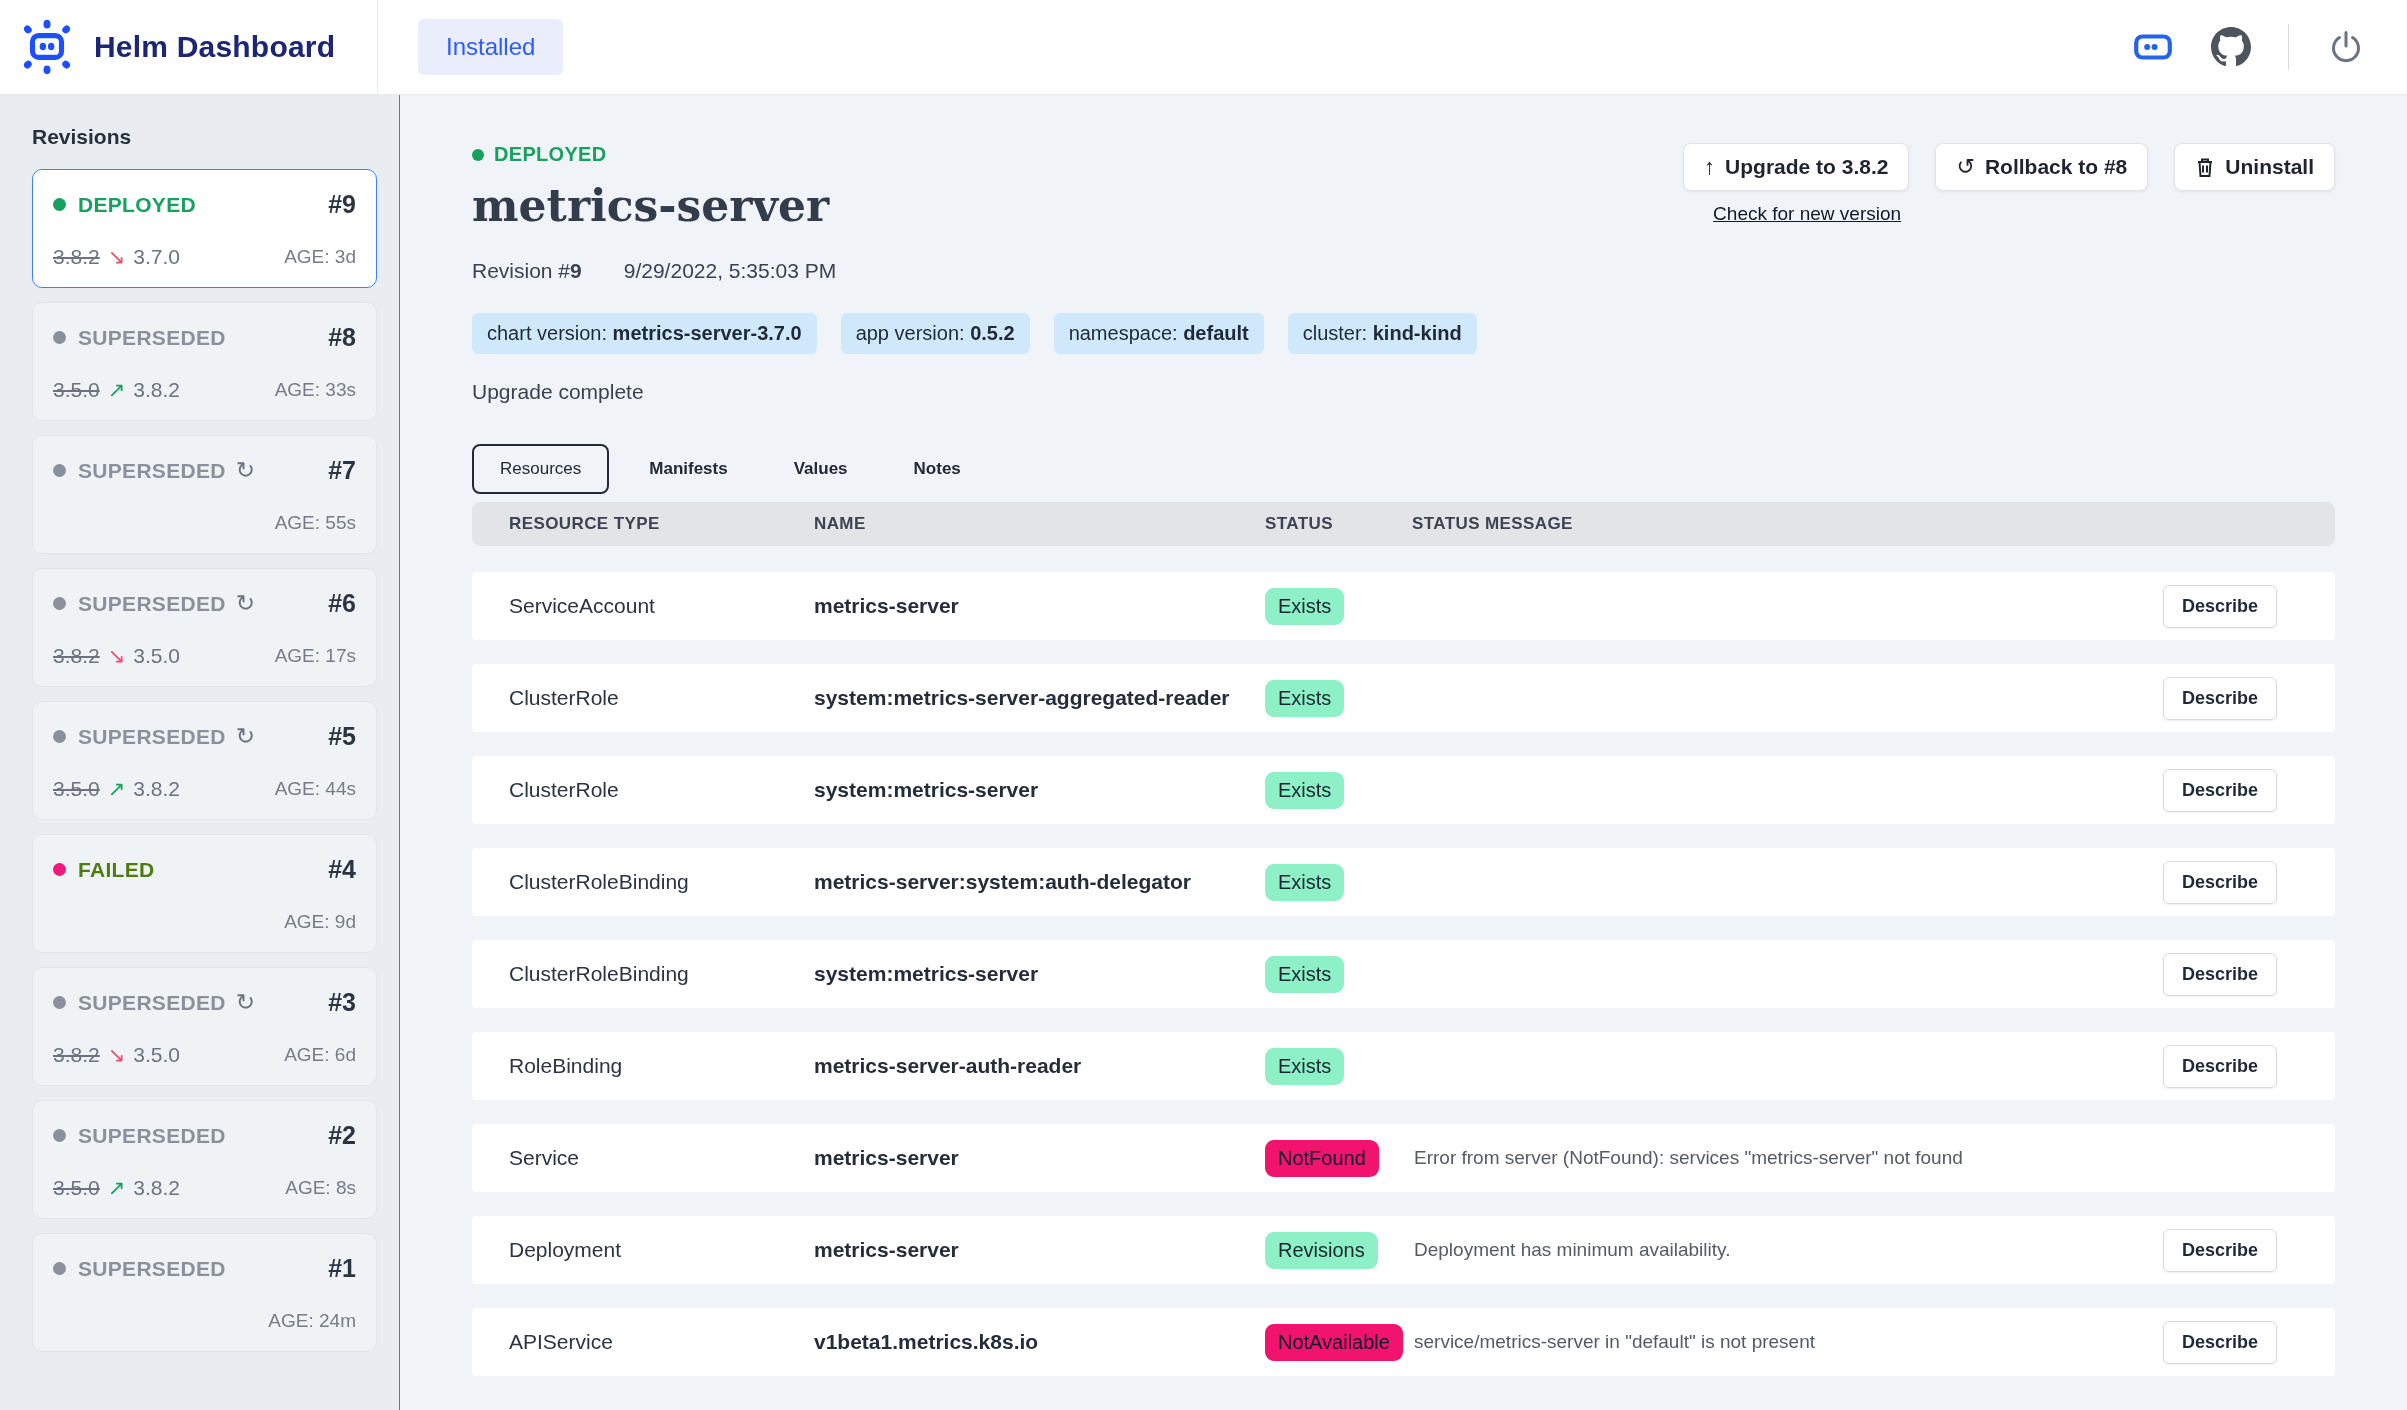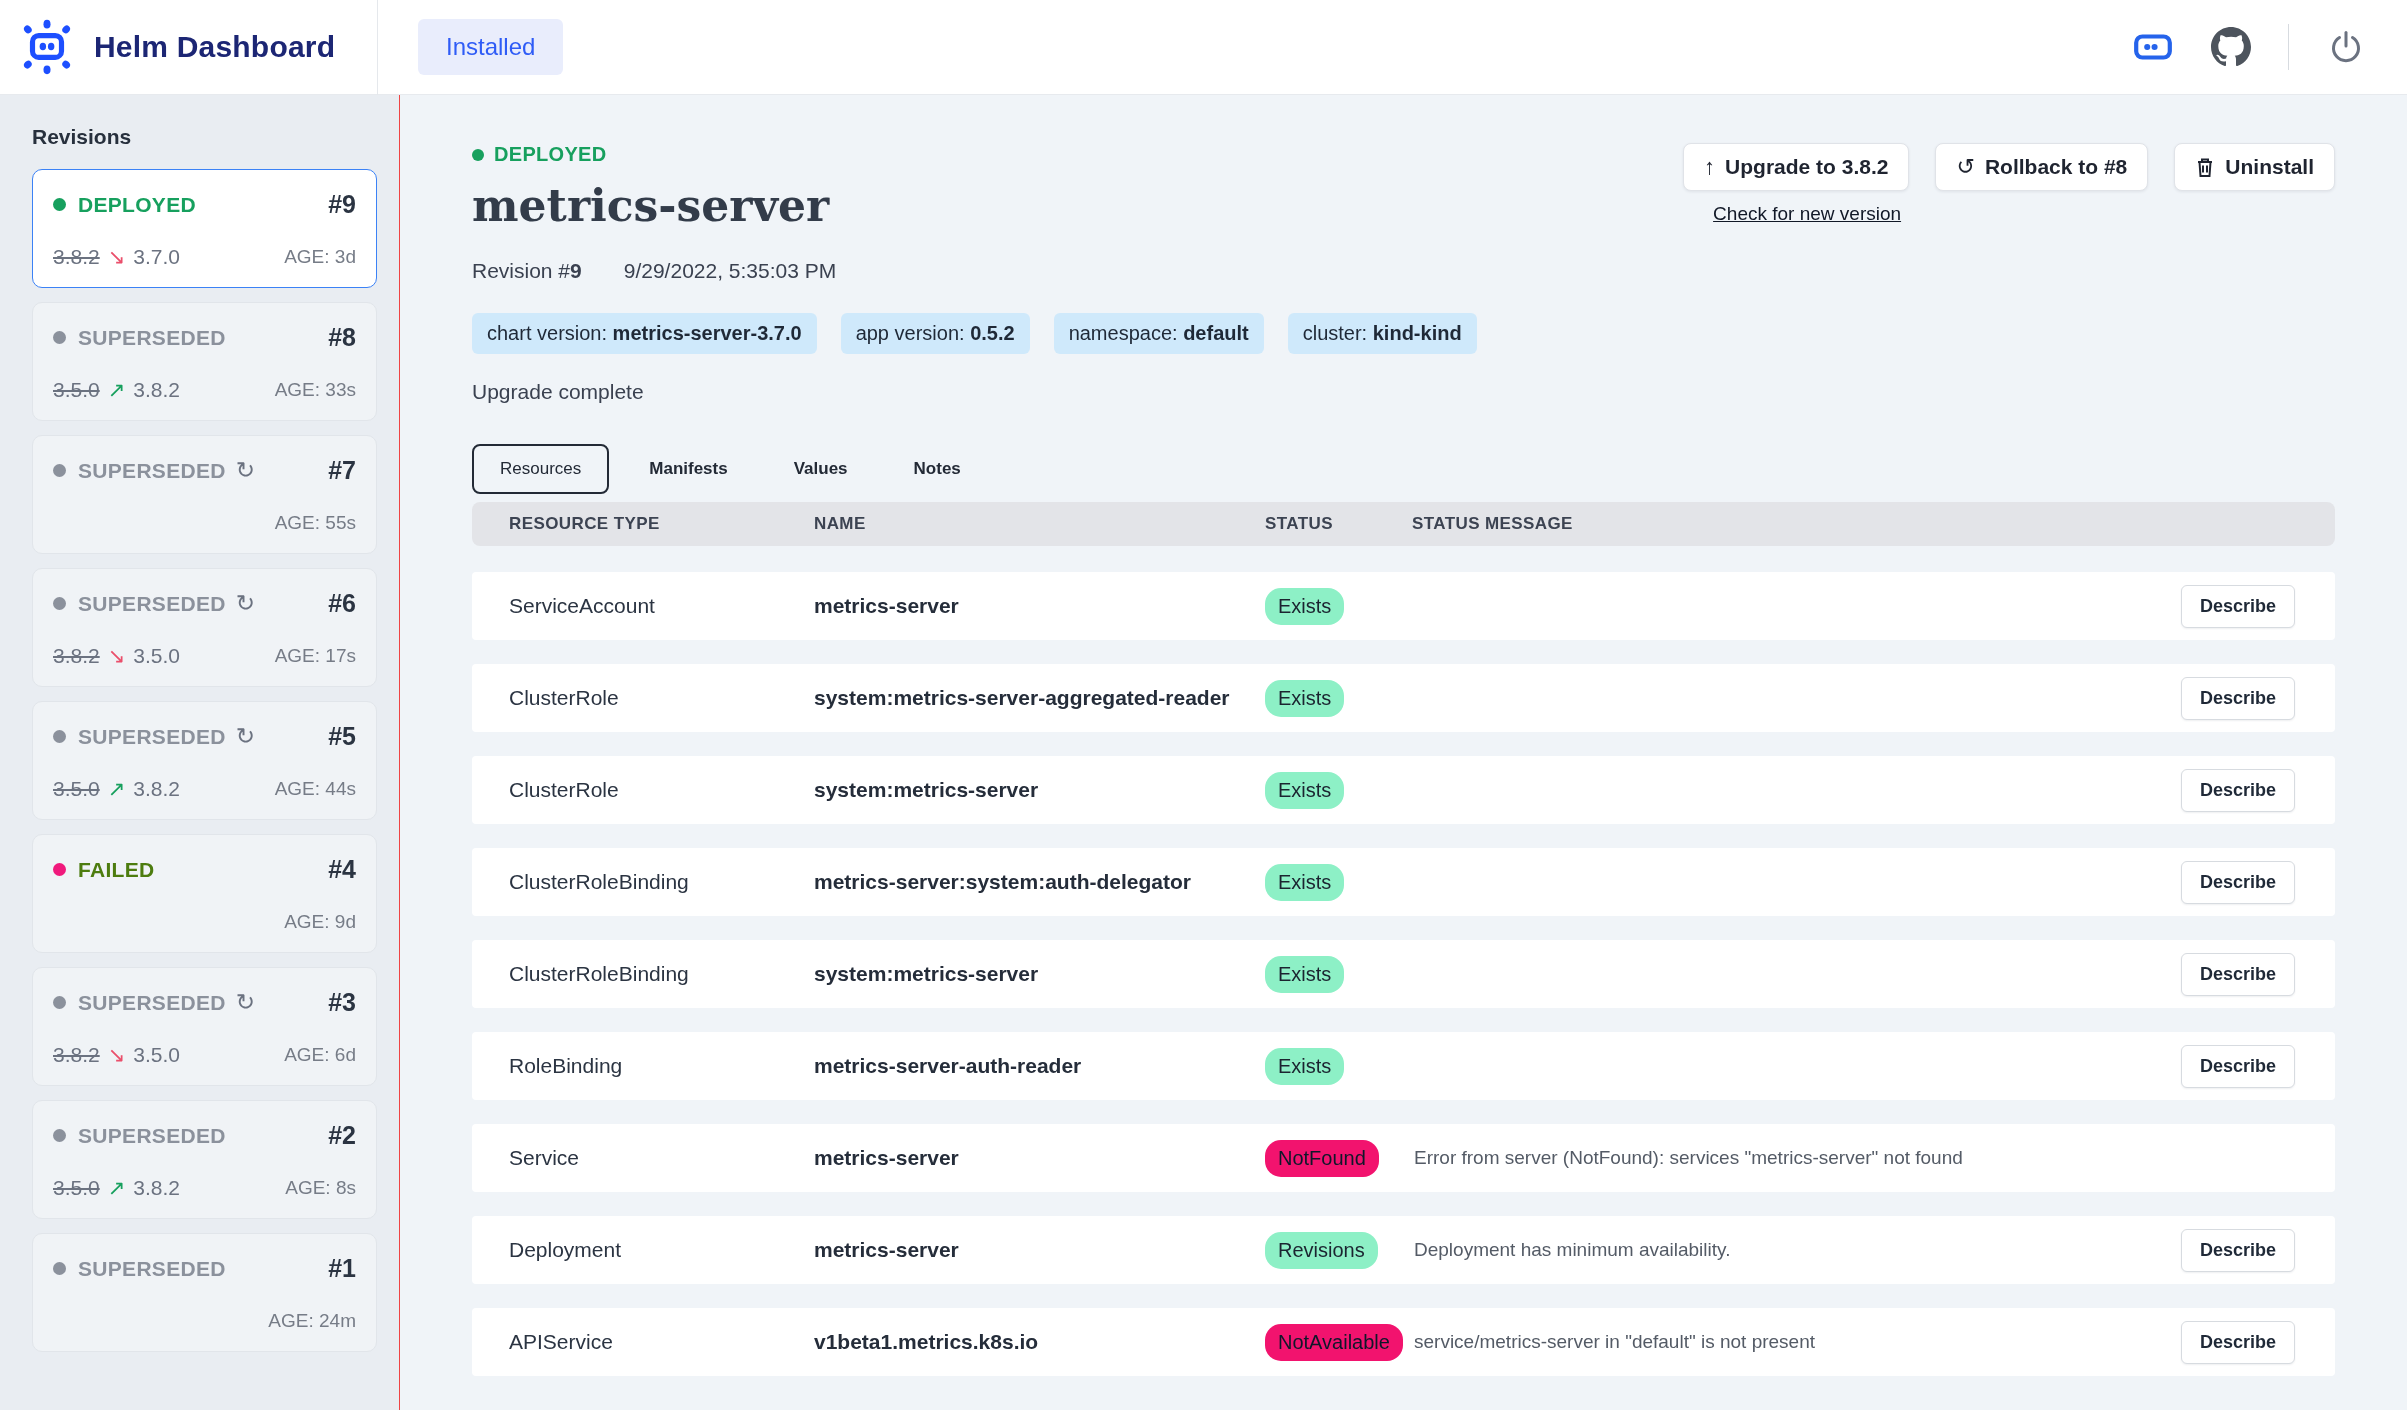--- a/index.html
+++ b/index.html
@@ -90,25 +90,25 @@
   }
   .th { font-size:17px; font-weight:bold; color:#3c4352; letter-spacing:.4px; }
   .trow {
     display:grid; grid-template-columns:305px 451px 147px 1fr 154px;
     background:#ffffff; border-radius:4px; height:68px; align-items:center;
     padding-left:37px; margin-top:24px;
   }
   .trow:first-of-type { margin-top:26px; }
   .td-type { font-size:21px; color:#2b3442; }
   .td-name { font-size:21px; font-weight:bold; color:#252d3a; }
-  .sbadge { display:inline-block; width:max-content; padding:7px 13px; border-radius:16px; font-size:20px;text-align:right; }
+  .sbadge { display:inline-block; width:max-content; padding:7px 13px; border-radius:9px; font-size:20px;text-align:right; }
   .sbadge.ok { background:#8df0c6; color:#1b2430; }
   .sbadge.err { background:#f2136e; color:#0f172a; }
   .td-msg { font-size:19px; color:#545b66; padding-left:2px; }
-  .td-btn { display:flex; justify-content:flex-start; }
+  .td-btn { display:flex; justify-content:flex-end; padding-right:58px; }
   .describe-btn {
     background:#ffffff; border:1px solid #d7dbe0; border-radius:6px;
     box-shadow:0 1px 2px rgba(20,30,50,.07);
     font-size:18px; font-weight:bold; color:#1f2937; padding:10px 18px; cursor:pointer;
   }
   svg { display:block; }
 </style>
 </head>
 <body>
 

